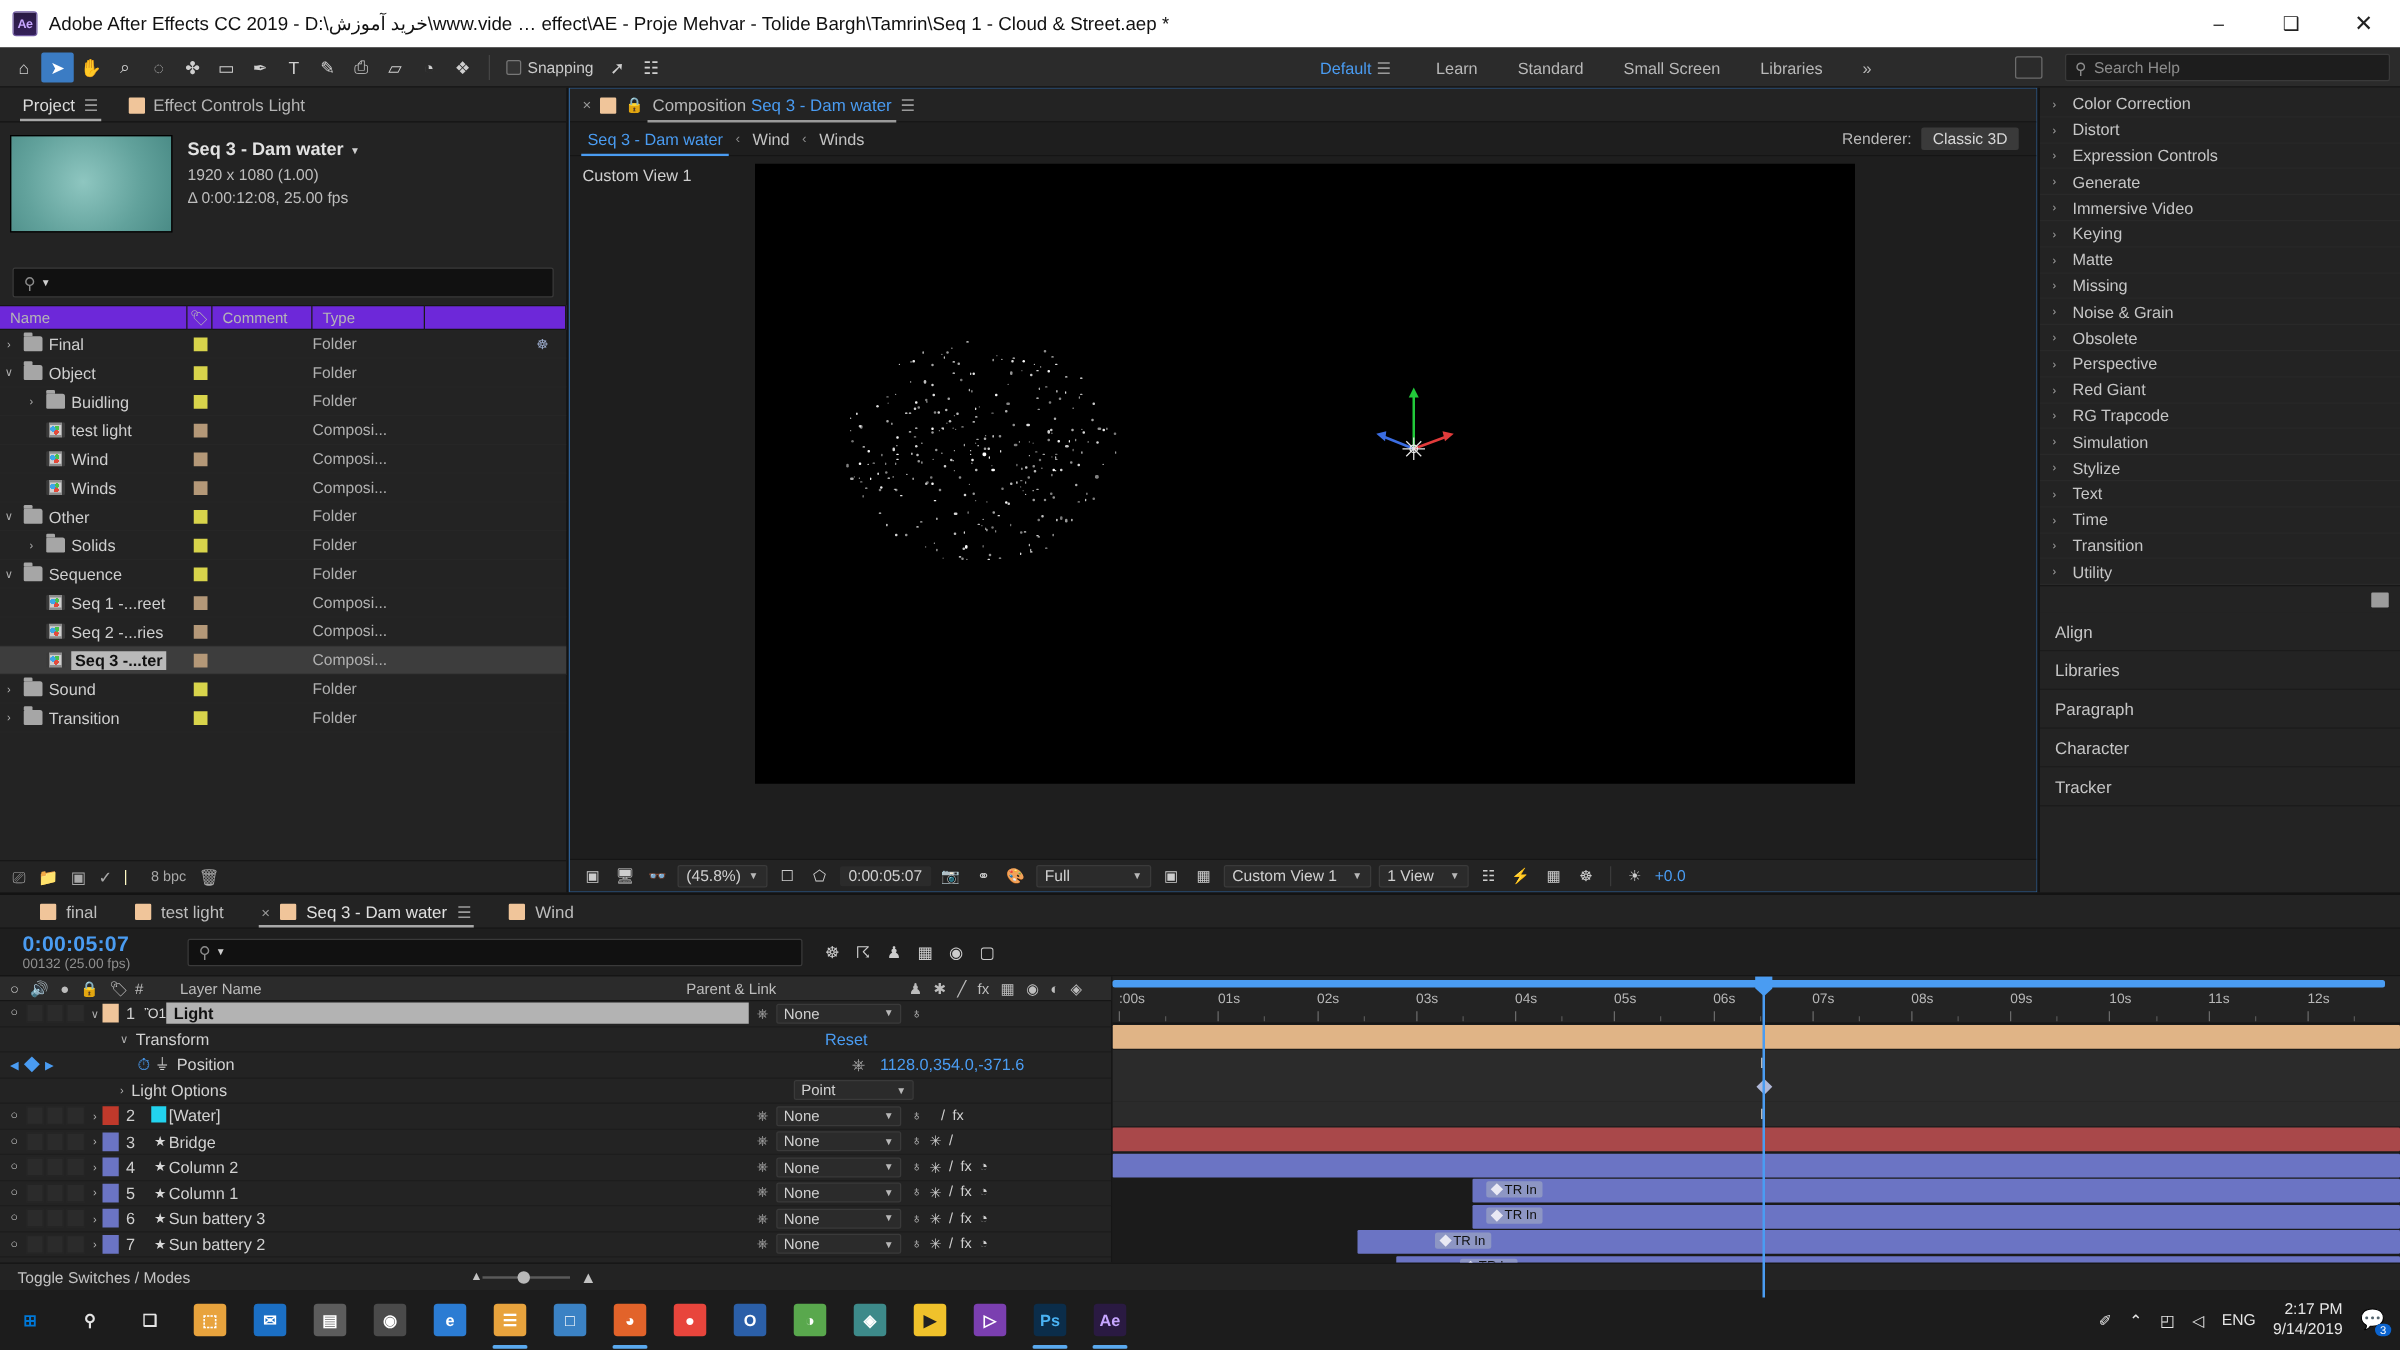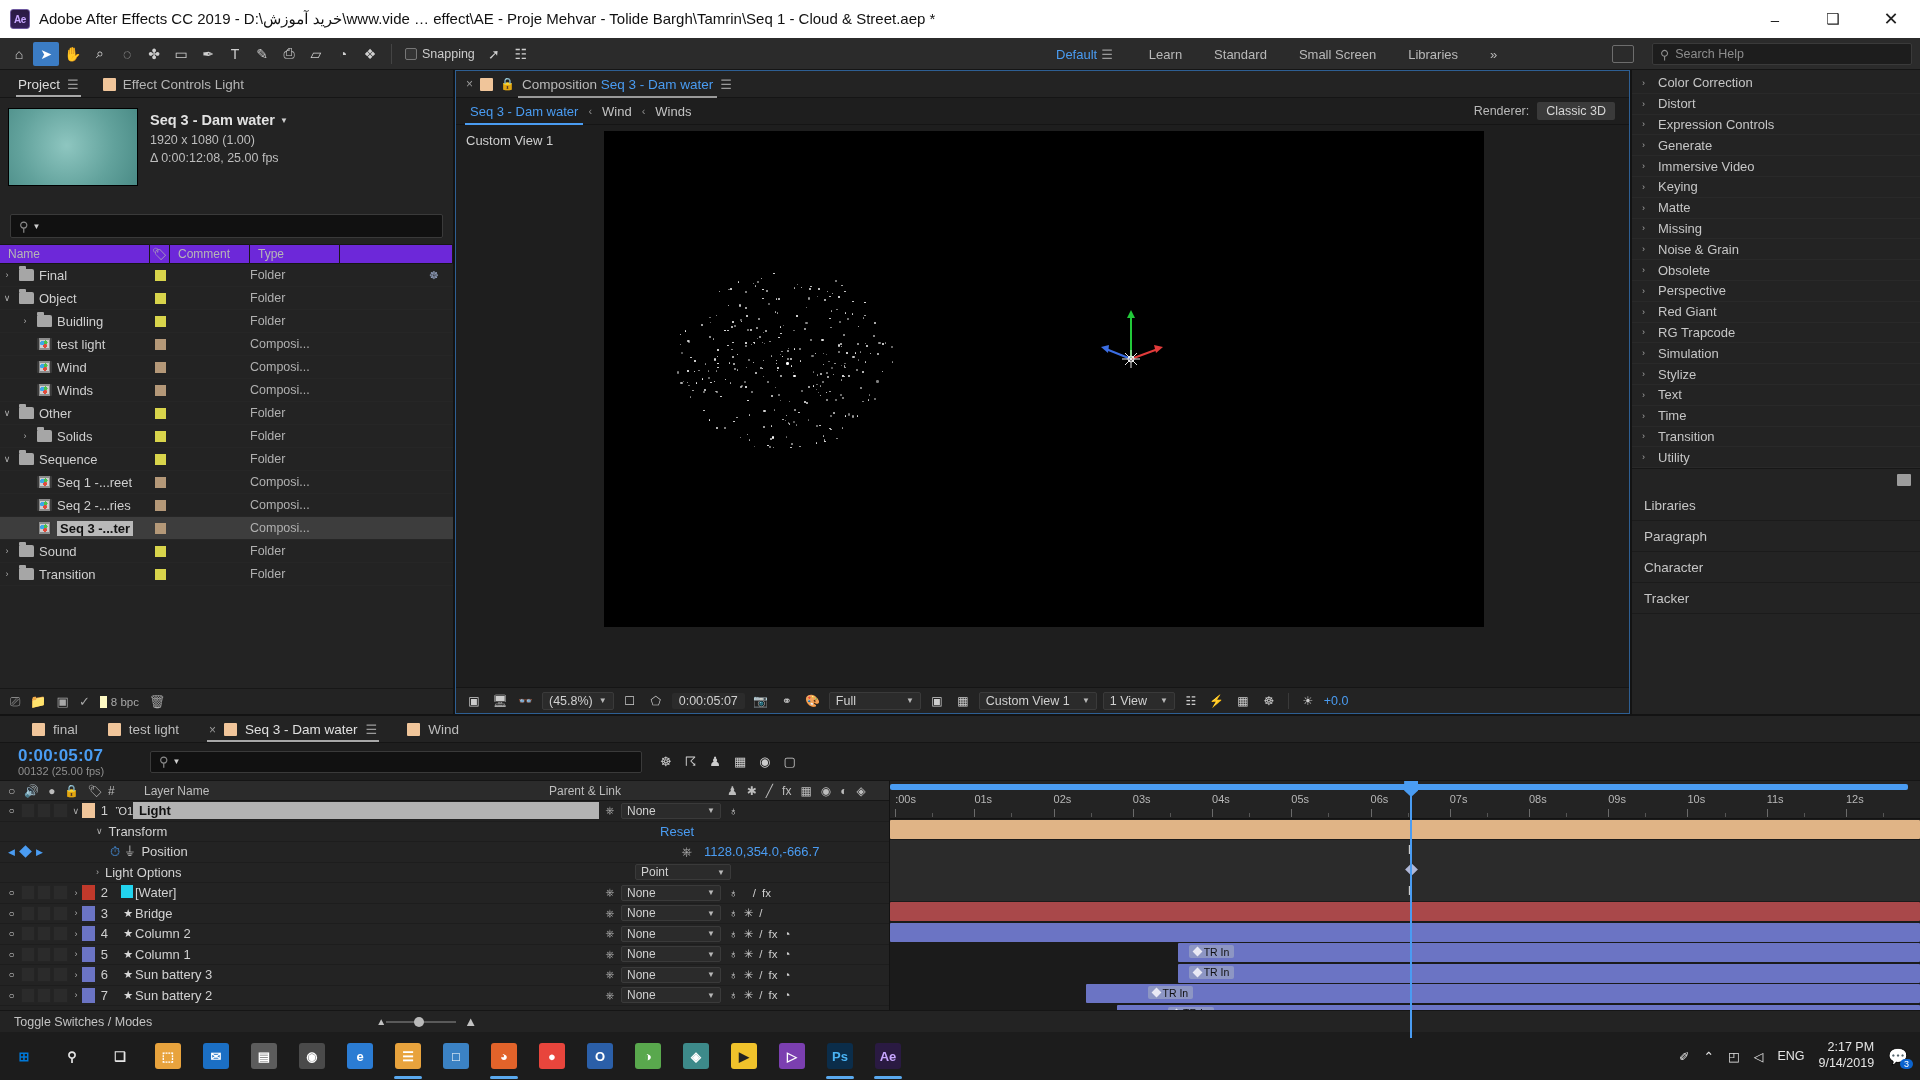--- a/index.html
+++ b/index.html
@@ -108,21 +108,21 @@
                          #cfcfcf;}
   .p-tag { width:20px; display:flex; justify-content:center; }
   .sw { width:11px;height:11px; }
   .p-com { width:80px; }
   .p-type { width:90px; color:#b0b0b0; font-size:12.5px; }
   .name-hl { background:#b9b9b9; color:#111; padding:0 3px; font-weight:bold; }
   .shared-ico { width:12px;height:12px;margin-left:auto;margin-right:12px;}
 
   .proj-footer { margin-top:auto; height:26px; display:flex; align-items:center; gap:10px;
                  padding:0 10px; border-top:1px solid #171717; background:#232323; color:#a8a8a8; }
-  .bpc { font-size:11.5px; border-left:7px solid #fef9c3; padding-left:4px; }
+  .bpc { font-size:11.5px; border-left:1px solid #fef9c3; padding-left:20px; }
 
   
   .centercol { flex:1; display:flex; flex-direction:column; background:#1b1b1b;
                border:1px solid #2e5f93; min-width:0; }
   .comp-tabbar { height:27px; display:flex; align-items:center; gap:7px; padding-left:10px;
                  background:#232323; border-bottom:1px solid #151515; font-size:13.5px; }
   .x-close { color:#9a9a9a; font-size:12px; }
   .lock-ico { font-size:12px; color:#d8d8d8; }
   .comp-word { color:#b9b9b9; }
   .comp-blue { color:#4a9cf2; }
@@ -1031,20 +1031,23 @@
           <div class="fx-row">
      <span class="fx-arrow">›</span>
      <span>Utility</span>
           </div>
         </div>
       <div class="fx-foot">
         <div class="fx-foot-ico"></div>
       </div>
       <div id="rpanels">
           <div class="rpanel-row">
+     <span>Align</span>
+          </div>
+          <div class="rpanel-row">
      <span>Libraries</span>
           </div>
           <div class="rpanel-row">
      <span>Paragraph</span>
           </div>
           <div class="rpanel-row">
      <span>Character</span>
           </div>
           <div class="rpanel-row">
      <span>Tracker</span>
@@ -1152,21 +1155,21 @@
    <span>Transform</span>
    <span style="margin-left:auto;margin-right:195px;color:#4a9cf2">Reset</span>
             </div>
             <div class="prow-indent">
    <span class="kf-nav">◀<span class="kf-diamond"></span>▶</span>
    <span style="width:52px"></span>
    <span style="color:#4a9cf2;margin-right:5px">⏱</span>
    <span style="color:#cfcfcf;margin-right:7px">⏚</span>
    <span>Position</span>
    <span style="margin-left:auto;margin-right:12px;color:#b0b0b0">⎈</span>
-   <span style="color:#4a9cf2;width:185px">1128.0,354.0,-666.7</span>
+   <span style="color:#4a9cf2;width:185px">1128.0,354.0,-371.6</span>
             </div>
             <div class="prow-indent">
    <span style="width:96px"></span>
               <span style="font-size:9px;color:#b0b0b0;margin-right:6px">›</span>
    <span>Light Options</span>
    <span class="lr-par" style="margin-left:auto;margin-right:158px;width:96px">
                 <span>Point</span>
                 <span class="caret">▼</span>
               </span>
             </div>

